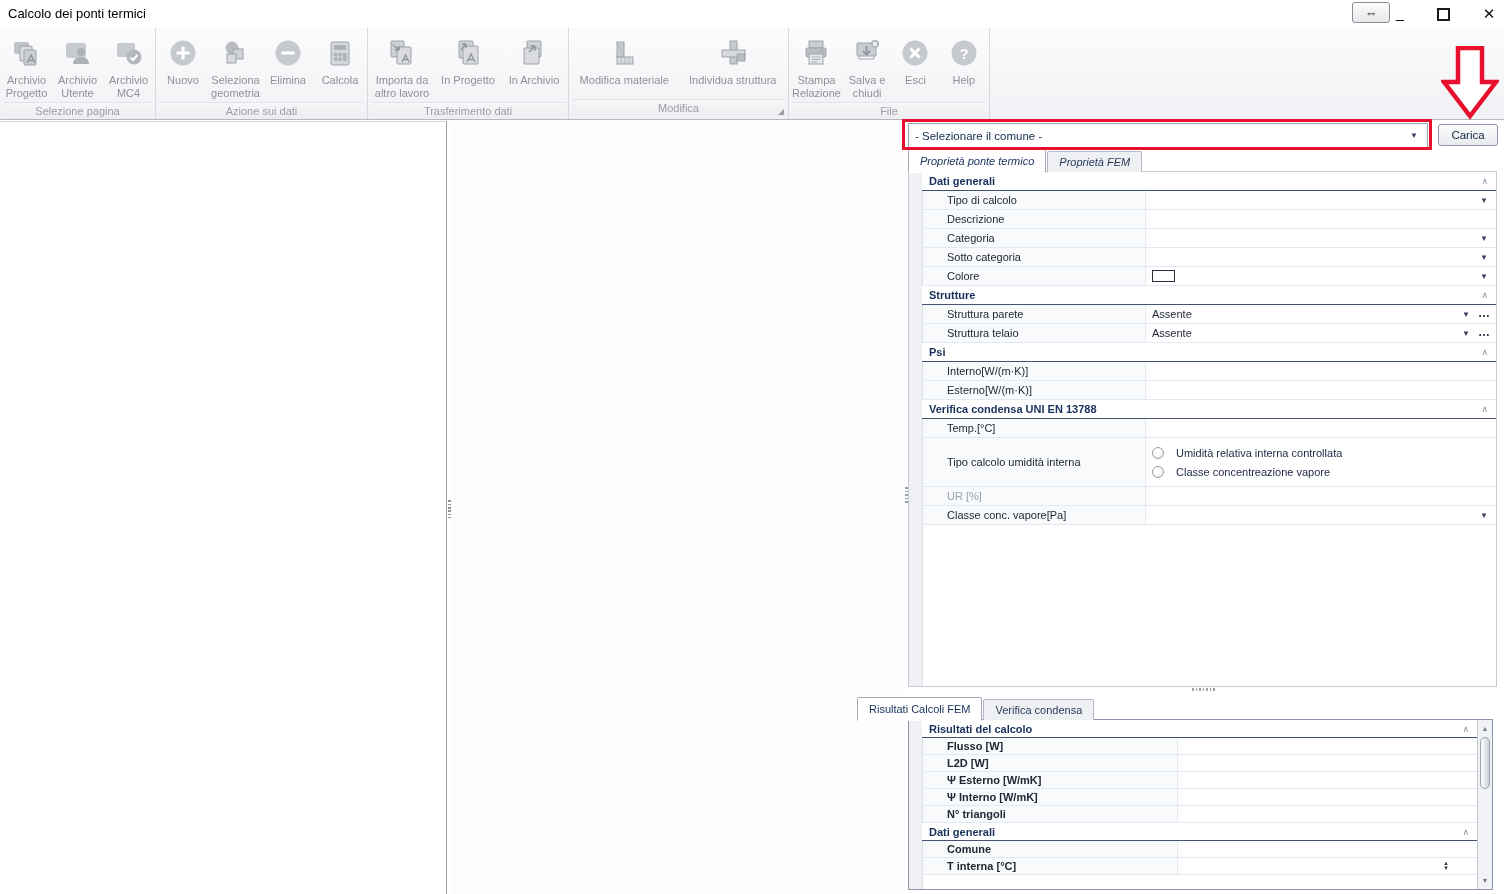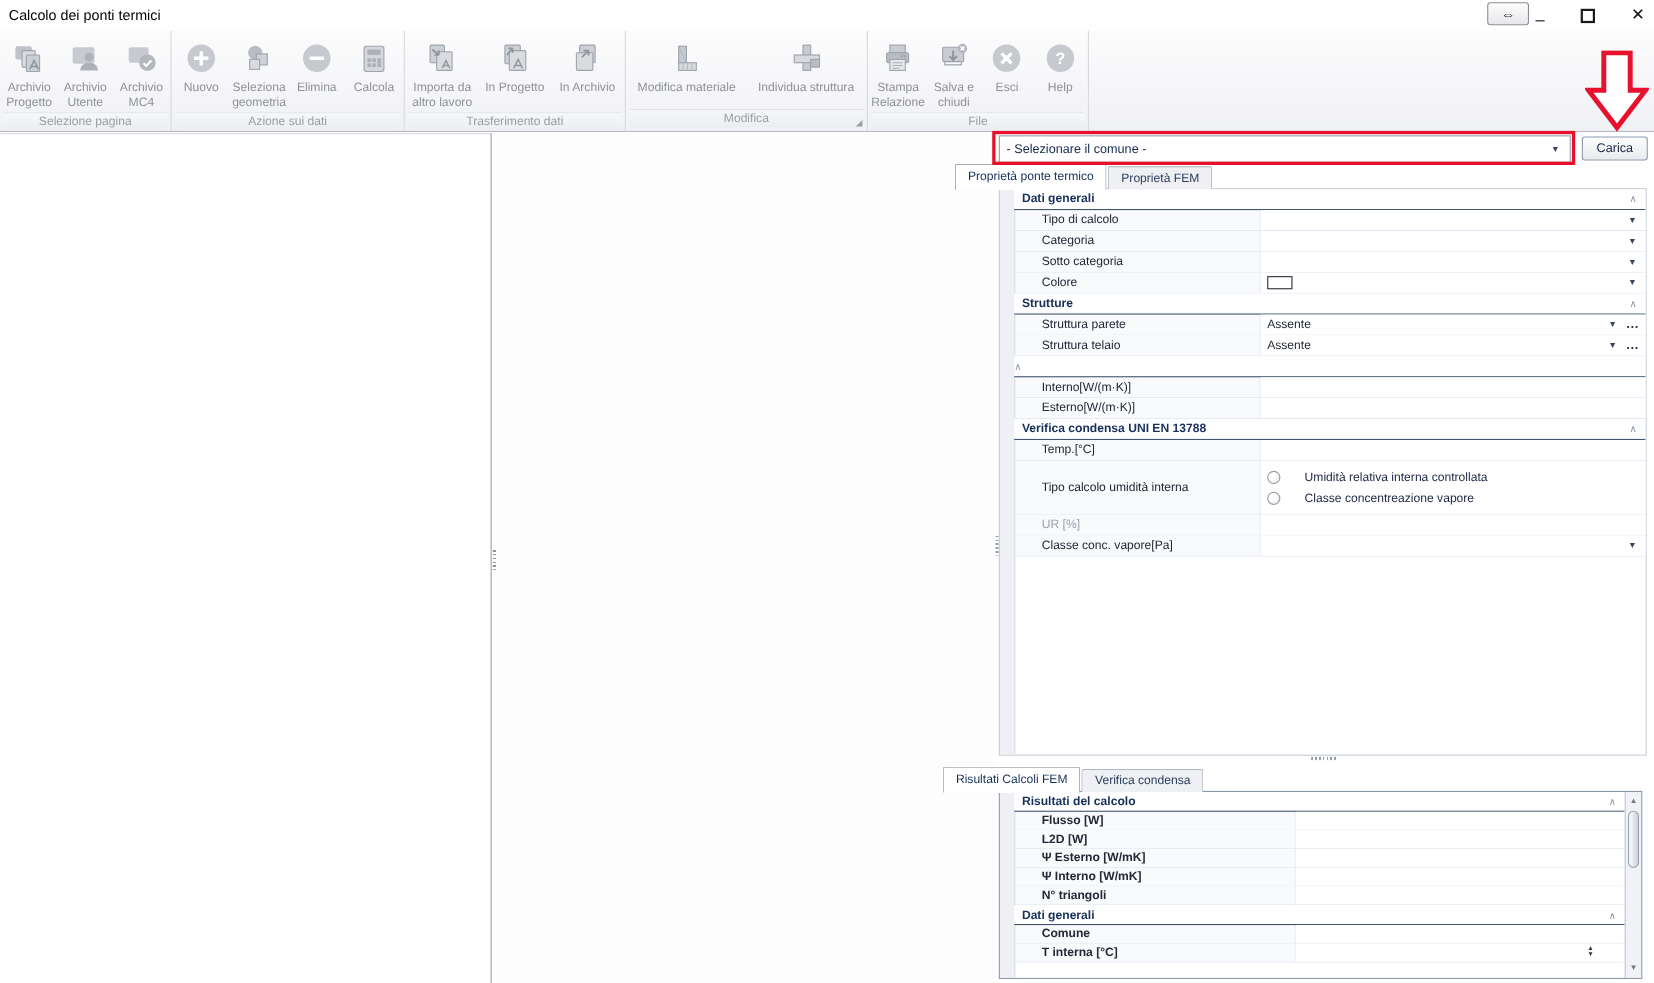--- a/index.html
+++ b/index.html
@@ -57,21 +57,21 @@
   .red-box { position:absolute; left:902px; top:119px; width:530px; height:31px;
     border:3px solid #E8112D; pointer-events:none; z-index:5; }
   .carica { position:absolute; left:1438px; top:124px; width:60px; height:22px;
     border:1px solid #8d99ac; border-radius:3px; background:linear-gradient(#fdfdfd,#e8eaee);
     font-size:11.5px; color:#15243f; text-align:center; line-height:20px;
     font-family:"Liberation Sans", sans-serif; }
   .red-arrow { position:absolute; left:1441px; top:46px; z-index:5; }
 
   
   .tabs { position:absolute; display:flex; align-items:flex-end; z-index:2; }
-  .tabs-top { left:868px; top:148px; height:24px; }
+  .tabs-top { left:908px; top:148px; height:24px;font-style:italic; }
   .tabs-bottom { left:857px; top:696px; height:24px; }
   .tab { font-size:11px; padding:0 11px; height:21px; line-height:20px; color:#2a3c5e;
     background:#eef0f3; border:1px solid #b3b8c2; border-bottom:none; border-radius:2px 2px 0 0; margin-right:1px; }
   .tab.active { background:#fff; height:24px; line-height:23px; color:#17305a;
     border:1px solid #a6abb6; border-bottom:1px solid #fff; margin-bottom:-1px; }
 
   
   .pgrid { position:absolute; background:#fff; overflow:hidden; }
   .pgrid-top { left:908px; top:171px; width:589px; height:516px; border:1px solid #c6ccd6; }
   .pgrid-bottom { left:908px; top:719px; width:585px; height:171px; border:1px solid #8d97ab; }
@@ -93,21 +93,21 @@
   .pgrid-bottom .pg-label { width:256px;font-weight:bold; }
   .pg-label.disabled { color:#9aa2ae; }
   .pg-value { flex:1; position:relative; display:flex; align-items:center; background:#fff; }
   .pg-value-text { font-size:11px; color:#1f2633; padding-left:6px; }
   .dd-arrow { position:absolute; right:8px; font-size:8px; color:#39445c; top:50%; transform:translateY(-50%); }
   .dd-arrow.shift { right:26px; }
   .ellipsis-btn { position:absolute; right:5px; top:50%; transform:translateY(-55%);
     font-size:12px; font-weight:bold; color:#2c3344; letter-spacing:1px; }
   .swatch { width:23px; height:12px; background:#fff; border:1.5px solid #2a2f38; margin-left:6px; }
   .radio-col { display:flex; flex-direction:column; justify-content:space-around; height:100%; padding:5px 0 5px 6px; }
-  .radio-line { display:flex; align-items:center; gap:22px; }
+  .radio-line { display:flex; align-items:center; gap:12px; }
   .radio-circle { width:12px; height:12px; border-radius:50%; border:1px solid #979da6;
     background:radial-gradient(circle at 35% 35%, #ffffff 40%, #dde1e6); }
   .radio-label { font-size:11px; color:#1b2742; }
   .spinner { position:absolute; right:28px; top:50%; transform:translateY(-50%); display:flex;
     flex-direction:column; line-height:5px; }
   .spin-up, .spin-down { font-size:6px; color:#2d3340; height:5px; }
 
   
   .vscroll { position:absolute; right:0; top:0; bottom:0; width:15px; background:#f1f2f5;
     border-left:1px solid #c3c8d2; }
@@ -356,20 +356,26 @@
           <span class="pg-chevron">∧</span>
         </div>
         <div class="pg-row">
           <div class="pg-label">Tipo di calcolo</div>
           <div class="pg-value">
             <span class="pg-value-text"></span>
             <span class="dd-arrow">▼</span>
           </div>
         </div>
         <div class="pg-row">
+          <div class="pg-label">Descrizione</div>
+          <div class="pg-value">
+            <span class="pg-value-text"></span>
+          </div>
+        </div>
+        <div class="pg-row">
           <div class="pg-label">Categoria</div>
           <div class="pg-value">
             <span class="pg-value-text"></span>
             <span class="dd-arrow">▼</span>
           </div>
         </div>
         <div class="pg-row">
           <div class="pg-label">Sotto categoria</div>
           <div class="pg-value">
             <span class="pg-value-text"></span>
@@ -398,20 +404,21 @@
         </div>
         <div class="pg-row">
           <div class="pg-label">Struttura telaio</div>
           <div class="pg-value">
             <span class="pg-value-text">Assente</span>
             <span class="dd-arrow shift">▼</span>
             <span class="ellipsis-btn">…</span>
           </div>
         </div>
         <div class="pg-header">
+          <span class="pg-header-title">Psi</span>
           <span class="pg-chevron">∧</span>
         </div>
         <div class="pg-row">
           <div class="pg-label">Interno[W/(m·K)]</div>
           <div class="pg-value">
             <span class="pg-value-text"></span>
           </div>
         </div>
         <div class="pg-row">
           <div class="pg-label">Esterno[W/(m·K)]</div>

